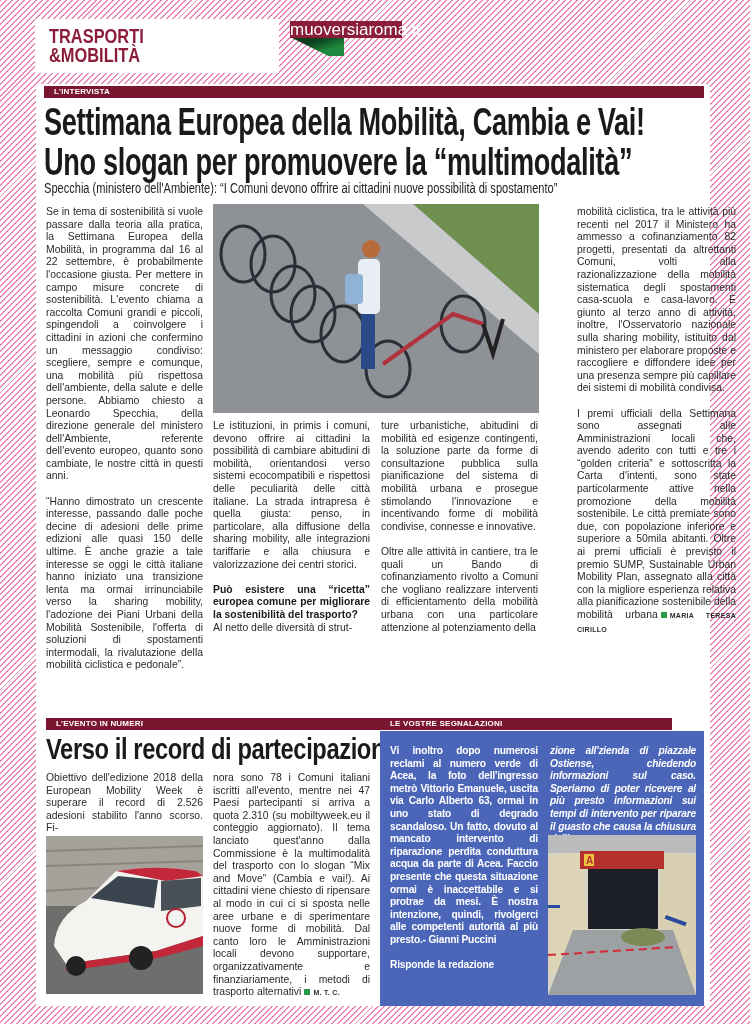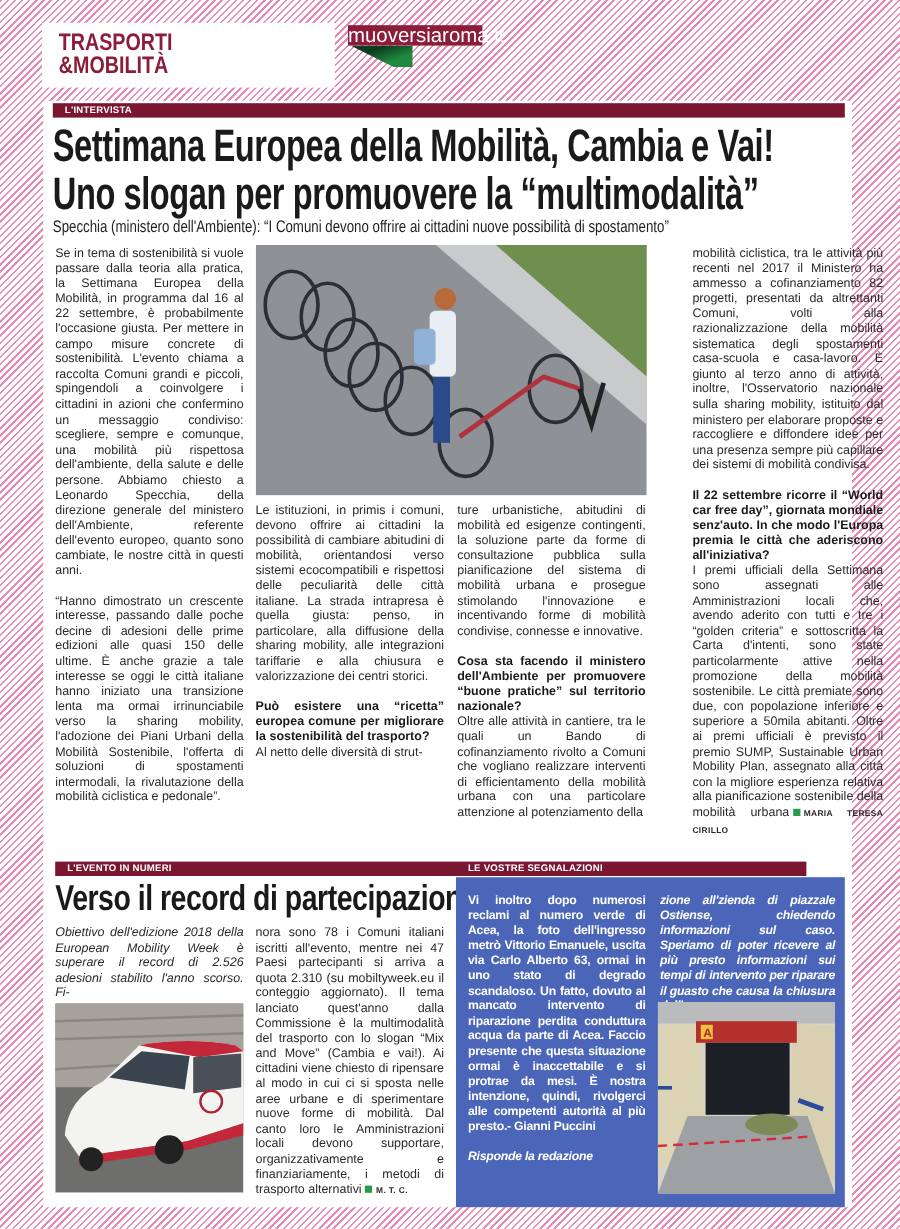--- a/index.html
+++ b/index.html
@@ -68,21 +68,21 @@
   .sig { font-size: 7px; font-weight: bold; letter-spacing: 0.3px; }
   .photo { position: absolute; overflow: hidden; }
   
   .reader-box {
     position: absolute; left: 380px; top: 731px; width: 324px; height: 275px; background: #4b66b8;
   }
   .reader-col {
     position: absolute; color: #fff; font-size: 10.2px; line-height: 12.6px; font-weight: bold;
     text-align: justify; font-family: "Liberation Sans", sans-serif; letter-spacing: -0.2px;
   }
-  .reader-col .it { font-style: italic; }
+  .reader-col .it { }
 </style>
 </head>
 <body>
 
 <div class="page"></div>
 
 <div class="logo-box">
   <div class="logo-text">
     <span>TRASPORTI</span>
     <span>&amp;MOBILITÀ</span>
@@ -126,34 +126,32 @@
 </div>
 
 <div class="col" style="left:213px; top:420px; width:157px;">
   <p>Le istituzioni, in primis i comuni, devono offrire ai cittadini la possibilità di cambiare abitudini di mobilità, orientandosi verso sistemi ecocompatibili e rispettosi delle peculiarità delle città italiane. La strada intrapresa è quella giusta: penso, in particolare, alla diffusione della sharing mobility, alle integrazioni tariffarie e alla chiusura e valorizzazione dei centri storici.</p>
   <span class="q">Può esistere una “ricetta” europea comune per migliorare la sostenibilità del trasporto?</span>
   <p class="last">Al netto delle diversità di strut-</p>
 </div>
 
 <div class="col" style="left:381px; top:420px; width:157px;">
   <p>ture urbanistiche, abitudini di mobilità ed esigenze contingenti, la soluzione parte da forme di consultazione pubblica sulla pianificazione del sistema di mobilità urbana e prosegue stimolando l'innovazione e incentivando forme di mobilità condivise, connesse e innovative.</p>
-  <span class="q">Cosa sta facendo il ministero dell'Ambiente per promuovere “buone pratiche” sul territorio nazionale?</span>
   <p class="last">Oltre alle attività in cantiere, tra le quali un Bando di cofinanziamento rivolto a Comuni che vogliano realizzare interventi di efficientamento della mobilità urbana con una particolare attenzione al potenziamento della</p>
 </div>
 
 <div class="col" style="left:547px; top:206px; width:159px;margin-left:30px;">
   <p>mobilità ciclistica, tra le attività più recenti nel 2017 il Ministero ha ammesso a cofinanziamento 82 progetti, presentati da altrettanti Comuni, volti alla razionalizzazione della mobilità sistematica degli spostamenti casa-scuola e casa-lavoro. È giunto al terzo anno di attività, inoltre, l'Osservatorio nazionale sulla sharing mobility, istituito dal ministero per elaborare proposte e raccogliere e diffondere idee per una presenza sempre più capillare dei sistemi di mobilità condivisa.</p>
-  <span class="q">Il 22 settembre ricorre il “World car free day”, giornata mondiale senz'auto. In che modo l'Europa premia le città che aderiscono all'iniziativa?</span>
   <p class="last"><span>I premi ufficiali della Settimana sono assegnati alle Amministrazioni locali che, avendo aderito con tutti e tre i “golden criteria” e sottoscritta la Carta d'intenti, sono state particolarmente attive nella promozione della mobilità sostenibile. Le città premiate sono due, con popolazione inferiore e superiore a 50mila abitanti. Oltre ai premi ufficiali è previsto il premio SUMP, Sustainable Urban Mobility Plan, assegnato alla città con la migliore esperienza relativa alla pianificazione sostenibile della mobilità urbana</span><span class="sig-square"></span><span class="sig">MARIA TERESA CIRILLO</span></p>
 </div>
 
 <div class="section-bar" style="left:46px; top:718px; width:334px;">L'EVENTO IN NUMERI</div>
 <div class="headline" style="left:46px; top:732px; font-size:30px; transform:scaleX(0.79);">Verso il record di partecipazioni</div>
 
-<div class="col" style="left:46px; top:772px; width:157px;font-style:italic;">
+<div class="col" style="left:46px; top:772px; width:157px;">
   <p class="last">Obiettivo dell'edizione 2018 della European Mobility Week è superare il record di 2.526 adesioni stabilito l'anno scorso. Fi-</p>
 </div>
 
 <div class="photo" style="left:46px; top:836px; width:157px; height:158px;">
   <svg width="157" height="158" viewBox="0 0 157 158">
     <rect width="157" height="158" fill="#6e6e6c"></rect>
     <rect y="0" width="157" height="70" fill="#a4a29b"></rect>
     <g stroke="#8a8780" stroke-width="2">
         <line x1="0" y1="15" x2="157" y2="10"></line>
         <line x1="0" y1="30" x2="157" y2="25"></line>

